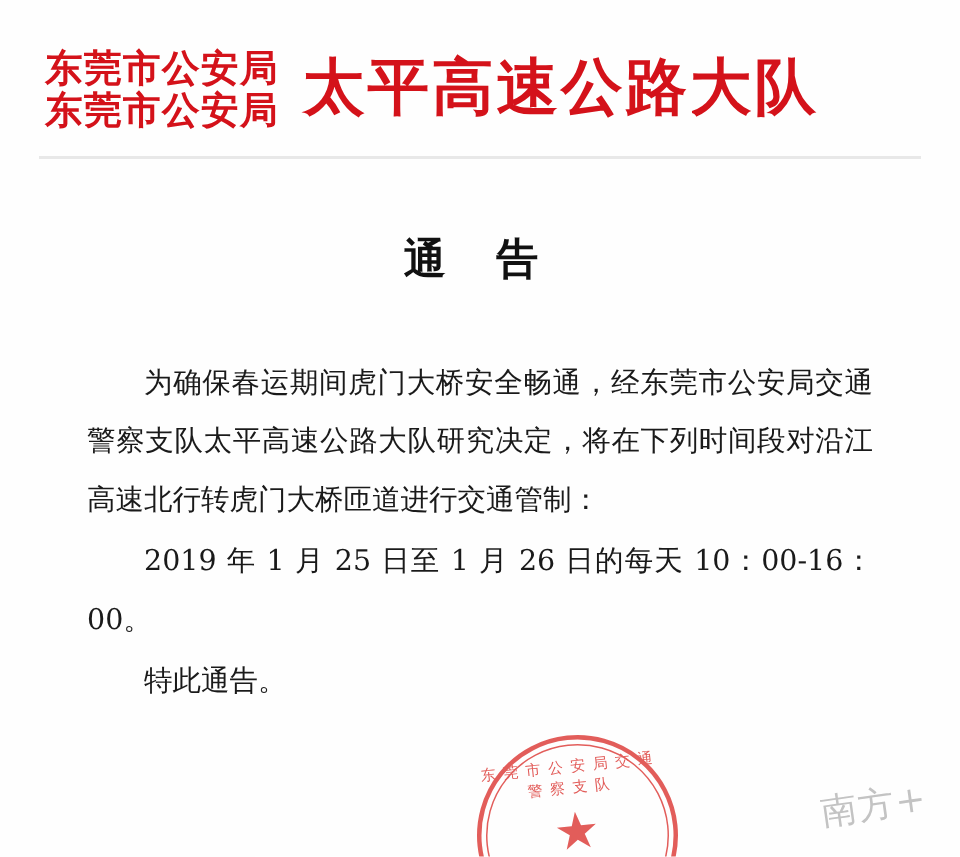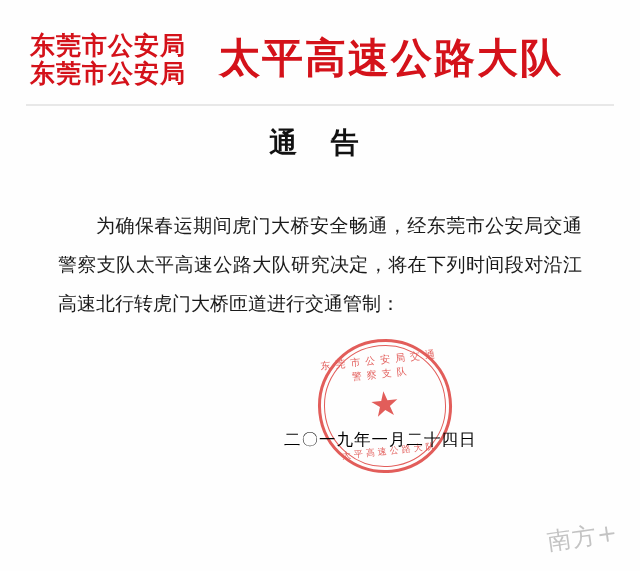--- a/index.html
+++ b/index.html
@@ -20,21 +20,20 @@
     height: 571px;
     box-sizing: border-box;
     background: #fefefe;
   }
   
   .header {
     display: flex;
     align-items: center;
     padding: 32px 28px 0 30px;
     color: #d4121a;
-    gap: 17px;
   }
   .header-left {
     display: flex;
     flex-direction: column;
     justify-content: center;
     line-height: 1.12;
     font-weight: bold;
     font-size: 25px;
     letter-spacing: 1px;
     font-family: "DejaVu Serif", serif;
@@ -55,21 +54,21 @@
     height: 2px;
     background: #e8e8e8;
   }
   
   .doc-title {
     text-align: center;
     font-size: 28px;
     font-weight: bold;
     letter-spacing: 12px;
     color: #111111;
-    margin-top: 18px;
+    margin-top: 48px;
     font-family: "DejaVu Serif", serif;
   }
   
   .body-text {
     margin: 44px 58px 0 58px;
     font-size: 19px;
     line-height: 2.05;
     color: #1a1a1a;
     text-align: justify;
     font-family: "DejaVu Serif", serif;
@@ -167,20 +166,22 @@
     </div>
     <div class="header-right">太平高速公路大队</div>
   </div>
 
   <div class="red-rule"></div>
 
   <div class="doc-title">通 告</div>
 
   <div class="body-text">
     <p class="indent">为确保春运期间虎门大桥安全畅通，经东莞市公安局交通警察支队太平高速公路大队研究决定，将在下列时间段对沿江高速北行转虎门大桥匝道进行交通管制：</p>
+    <p class="indent">2019 年 1 月 25 日至 1 月 26 日的每天 10：00-16：00。</p>
+    <p class="indent">特此通告。</p>
   </div>
 
   <div class="sign-area">
     <div class="seal">
       <div class="seal-inner"></div>
       <div class="seal-top-text">东莞市公安局交通警察支队</div>
       <div class="star">★</div>
       <div class="seal-bottom-text">太平高速公路大队</div>
     </div>
     <div class="sign-date">二〇一九年一月二十四日</div>

